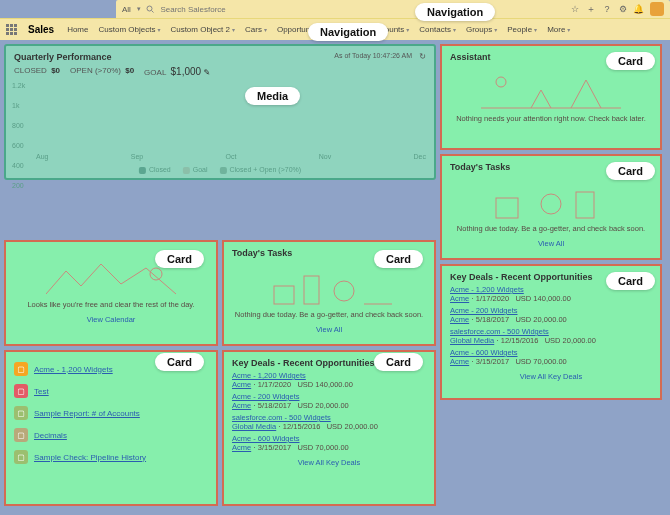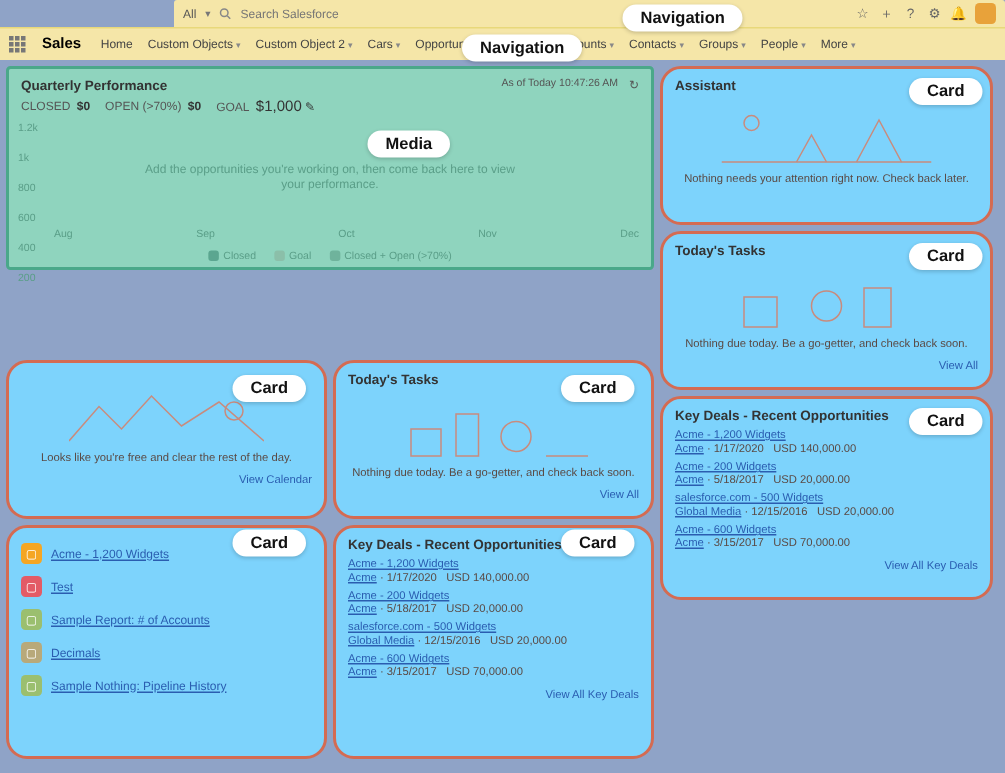--- a/index.html
+++ b/index.html
@@ -34,25 +34,25 @@
   .chart .metrics .lbl { color: #555; margin-right: 2px; }
   .chart .metrics .val { font-weight: 600; }
   .chart .metrics .goal { font-size: 10px; font-weight: 400; }
   .chart .ylab { position: absolute; left: 6px; font-size: 7px; color: #5a9e88; }
   .chart .xlabels { position: absolute; left: 30px; right: 8px; bottom: 18px; display: flex; justify-content: space-between; font-size: 7px; color: #5a9e88; }
   .chart .empty { position: absolute; left: 50%; top: 55%; transform: translate(-50%,-50%); width: 260px; text-align: center; font-size: 8px; color: #5a9e88; line-height: 1.3; }
   .chart .legend { position: absolute; bottom: 4px; left: 50%; transform: translateX(-50%); display: flex; gap: 12px; font-size: 7px; color: #5a9e88; }
   .chart .legend .swatch { display: inline-block; width: 7px; height: 7px; border-radius: 2px; margin-right: 3px; vertical-align: middle; }
 
   
-  .card { position: absolute; background: #7dd3fc; border: 2px solid #d46b52; border-radius: 14px; padding: 6px 8px; color: #333; }
+  .card { position: absolute; background: #86efac; border: 2px solid #d46b52; border-radius: 0; padding: 6px 8px; color: #333; }
   .card .ctitle { font-size: 9px; font-weight: 600; color: #333; }
   .card .imgph { height: 44px; margin: 4px auto; position: relative; display: flex; align-items: flex-end; justify-content: center; }
   .card .emptytxt { text-align: center; font-size: 7.5px; color: #5a4a45; margin-top: 4px; }
-  .card .footer { text-align: right; font-size: 7.5px; color: #2a5db0; margin-top: 6px; cursor: pointer; }
+  .card .footer { text-align: center; font-size: 7.5px; color: #2a5db0; margin-top: 6px; cursor: pointer; }
 
   
   .events { left: 4px; top: 200px; width: 214px; height: 106px; }
   .recent { left: 4px; top: 310px; width: 214px; height: 156px; }
   .recent .row { display: flex; align-items: center; gap: 6px; padding: 4px 0; }
   .recent .ricon { width: 14px; height: 14px; border-radius: 3px; display: flex; align-items: center; justify-content: center; font-size: 8px; color: #fff; }
   .recent .rlink { font-size: 8px; color: #2a5db0; text-decoration: underline; cursor: pointer; }
 
   
   .tasks-m { left: 222px; top: 200px; width: 214px; height: 106px; }
@@ -163,21 +163,20 @@
       <span><span class="lbl">CLOSED</span> <span class="val">$0</span></span>
       <span><span class="lbl">OPEN (&gt;70%)</span> <span class="val">$0</span></span>
       <span><span class="lbl">GOAL</span> <span class="goal">$1,000</span> <span>✎</span></span>
     </div>
     <span class="ylab" style="top:36px">1.2k</span>
     <span class="ylab" style="top:56px">1k</span>
     <span class="ylab" style="top:76px">800</span>
     <span class="ylab" style="top:96px">600</span>
     <span class="ylab" style="top:116px">400</span>
     <span class="ylab" style="top:136px">200</span>
-    <div class="empty">Add the opportunities you're working on, then come back here to view your performance.</div>
     <div class="xlabels">
       <span>Aug</span>
       <span>Sep</span>
       <span>Oct</span>
       <span>Nov</span>
       <span>Dec</span>
     </div>
     <div class="legend">
       <span><span class="swatch" style="background:#5ba690"></span><span>Closed</span></span>
       <span><span class="swatch" style="background:#8bbfa9"></span><span>Goal</span></span>
@@ -223,21 +222,21 @@
         <div class="row">
           <span class="ricon" style="background:#9bbf6f">▢</span>
           <span class="rlink">Sample Report: # of Accounts</span>
         </div>
         <div class="row">
           <span class="ricon" style="background:#b8a97a">▢</span>
           <span class="rlink">Decimals</span>
         </div>
         <div class="row">
           <span class="ricon" style="background:#9bbf6f">▢</span>
-          <span class="rlink">Sample Nothing: Pipeline History</span>
+          <span class="rlink">Sample Check: Pipeline History</span>
         </div>
       </div>
   </div>
 
   <div class="card deals-m">
     <div class="ctitle">Key Deals - Recent Opportunities</div>
     <div id="deals-m-list">
         <div class="deal"><span class="dname">Acme - 1,200 Widgets</span><br><span class="dmeta"><span style="text-decoration:underline;color:#2a5db0">Acme</span> · 1/17/2020 &nbsp; USD 140,000.00</span></div>
         <div class="deal"><span class="dname">Acme - 200 Widgets</span><br><span class="dmeta"><span style="text-decoration:underline;color:#2a5db0">Acme</span> · 5/18/2017 &nbsp; USD 20,000.00</span></div>
         <div class="deal"><span class="dname">salesforce.com - 500 Widgets</span><br><span class="dmeta"><span style="text-decoration:underline;color:#2a5db0">Global Media</span> · 12/15/2016 &nbsp; USD 20,000.00</span></div>

